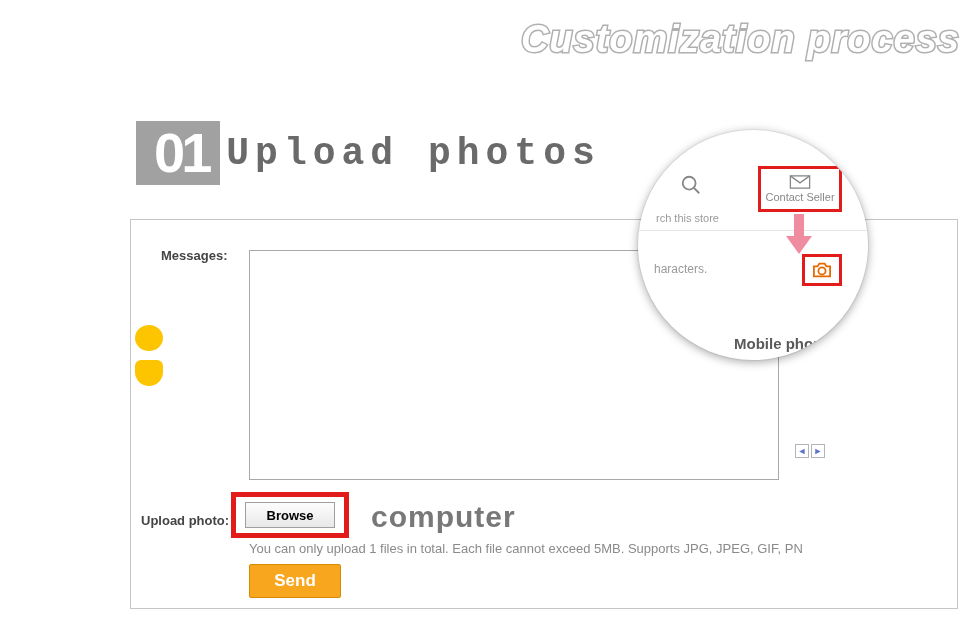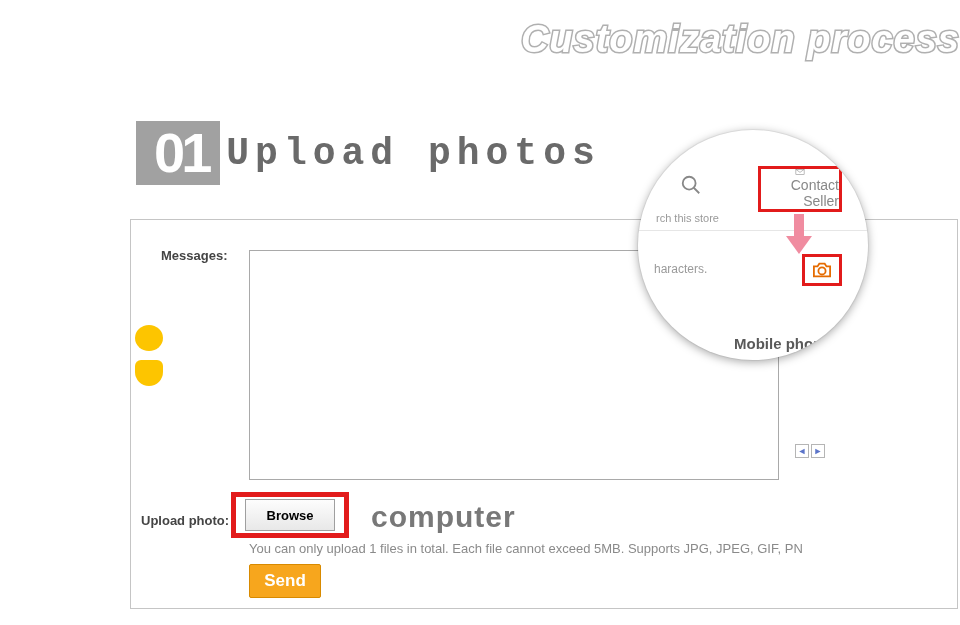--- a/index.html
+++ b/index.html
@@ -110,21 +110,21 @@
       left: 100px;
       width: 118px;
       height: 46px;
       border: 5px solid #e21b1b;
       display: flex;
       align-items: center;
       justify-content: center;
     }
     .browse-btn {
       width: 90px;
-      height: 32px;
+      height: 26px;
       background: linear-gradient(#fdfdfd,#e8e8e8);
       border: 1px solid #9f9f9f;
       font-size: 13px;
       font-weight: 700;
       cursor: pointer;
     }
     .computer-label {
       position: absolute;
       top: 280px;
       left: 240px;
@@ -139,21 +139,21 @@
       top: 321px;
       left: 118px;
       font-size: 13px;
       color: #8a8a8a;
       white-space: nowrap;
     }
     .send-btn {
       position: absolute;
       top: 344px;
       left: 118px;
-      width: 72px;
+      width: 92px;
       height: 34px;
       background: #f7a61d;
       border: 1px solid #d88a00;
       color: #fff;
       font-size: 17px;
       font-weight: 700;
       cursor: pointer;
       border-radius: 2px;
     }
     .circle {
@@ -186,21 +186,21 @@
       top: 36px; left: 120px;
       width: 84px; height: 46px;
       border: 3px solid #e21b1b;
       display: flex;
       flex-direction: column;
       align-items: center;
       justify-content: center;
       gap: 2px;
     }
     .envelope-icon { width: 22px; height: 14px; }
-    .contact-text { font-size: 14px; color: #888; text-align: right; }
+    .contact-text { font-size: 11px; color: #888; }
     .divider {
       position: absolute;
       top: 100px; left: 0; right: 0;
       height: 1px; background: #e6e6e6;
     }
     .arrow-stem {
       position: absolute;
       top: 84px; left: 156px;
       width: 10px; height: 24px;
       background: #f08ca0;

